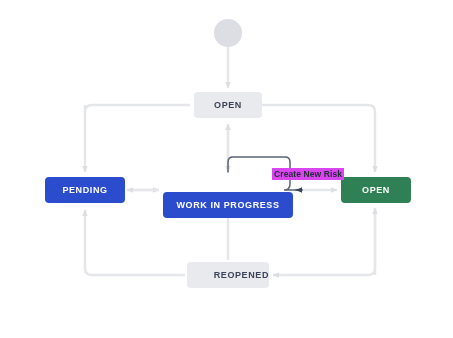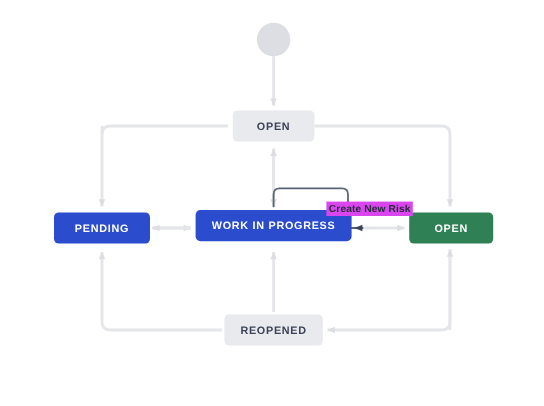--- a/index.html
+++ b/index.html
@@ -56,35 +56,36 @@
     height: 26px;
   }
   #node-pending {
     left: 45px;
     top: 177px;
     width: 80px;
     height: 26px;
   }
   #node-wip {
     left: 163px;
-    top: 175px;
+    top: 192px;
     width: 130px;
     height: 26px;
   }
   #node-done {
     left: 341px;
     top: 177px;
     width: 70px;
     height: 26px;
   }
   #node-reopened {
     left: 187px;
     top: 262px;
     width: 82px;
     height: 26px;
+    justify-content: flex-end;
   }
   #edge-label-create-new-risk {
     position: absolute;
     left: 272px;
     top: 168px;
     background: #d946ef;
     color: #262b38;
     font-size: 8.5px;
     font-weight: bold;
     letter-spacing: 0.1px;

